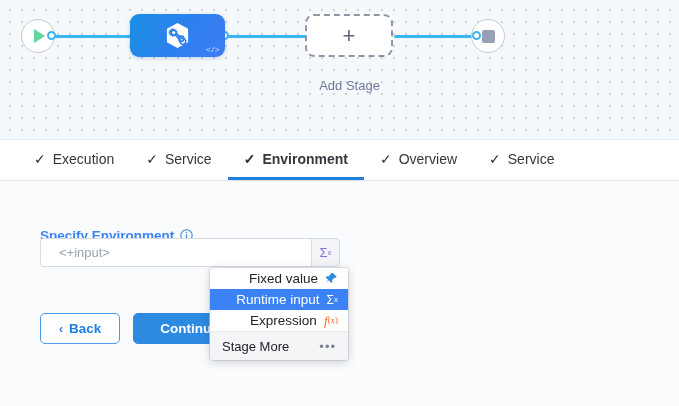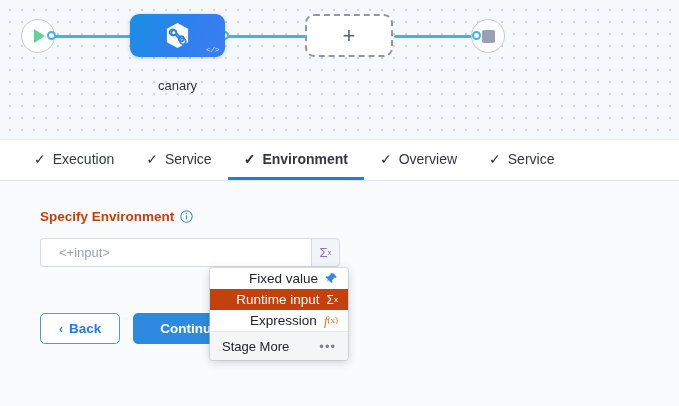--- a/index.html
+++ b/index.html
@@ -98,23 +98,23 @@
   }
   .tab .chk { font-size: 14px; color: #2b2d35; line-height: 1; }
   .tab.active { font-weight: bold; border-bottom-color: #1f7fe0; }
 
   
   .panel {
     position: absolute; left: 0; top: 181px; width: 679px; height: 225px;
     background: #fafbfc;
   }
   .field-label {
-    position: absolute; left: 40px; top: 209px;
+    position: absolute; left: 40px; top: 228px;
     display: flex; align-items: center; gap: 6px;
-    font-size: 13.5px; font-weight: bold; color: #c2410c;
+    font-size: 13.5px; font-weight: bold; color: #3b82f6;
   }
   .info-ico { width: 13px; height: 13px; }
 
   .input-wrap {
     position: absolute; left: 40px; top: 238px;
     width: 300px; height: 29px; display: flex;
   }
   .input-box {
     flex: 1; height: 29px; border: 1px solid #d6dae2;
     border-right: none; border-radius: 4px 0 0 4px;
@@ -145,21 +145,21 @@
   .dropdown {
     position: absolute; left: 210px; top: 268px; width: 138px;
     background: #ffffff; border-radius: 3px;
     box-shadow: 0 2px 10px rgba(30,40,60,0.22), 0 0 0 1px rgba(210,214,222,0.6);
     z-index: 40; overflow: hidden;
   }
   .dd-item {
     height: 21px; display: flex; align-items: center; justify-content: flex-end;
     gap: 7px; padding: 0 10px; font-size: 13.5px; color: #22242c; cursor: pointer;
   }
-  .dd-item.selected { background: #c2410c; color: #ffffff; }
+  .dd-item.selected { background: #3b82f6; color: #ffffff; }
   .dd-ico { display: flex; align-items: center; font-size: 12px; line-height: 1; }
   .sig-ico  { color: #2d8ae0; font-size: 12px; }
   .dd-item.selected .sig-ico { color: #ffffff; }
   .fx-ico   { color: #f36b21; font-size: 13px; font-style: italic; font-family: "Liberation Serif", serif; }
   .fx-ico .sub { font-size: 9px; font-style: normal; }
   .dd-footer {
     height: 29px; background: #f4f5f7; border-top: 1px solid #e6e8ec;
     display: flex; align-items: center; justify-content: space-between;
     padding: 0 12px; font-size: 13px; color: #22242c; cursor: pointer;
   }
@@ -196,21 +196,21 @@
     </div>
 
     <div class="add-stage-node">
       <span class="plus-glyph">+</span>
     </div>
 
     <div class="term end">
       <div class="stop-sq"></div>
     </div>
 
-    <div class="node-label canary">canary</div>
+    <div class="node-label addstage">Add Stage</div>
   </div>
 
   <div class="tabbar">
     <div class="tab">
       <span class="chk">✓</span>
       <span>Execution</span>
     </div>
     <div class="tab">
       <span class="chk">✓</span>
       <span>Service</span>

